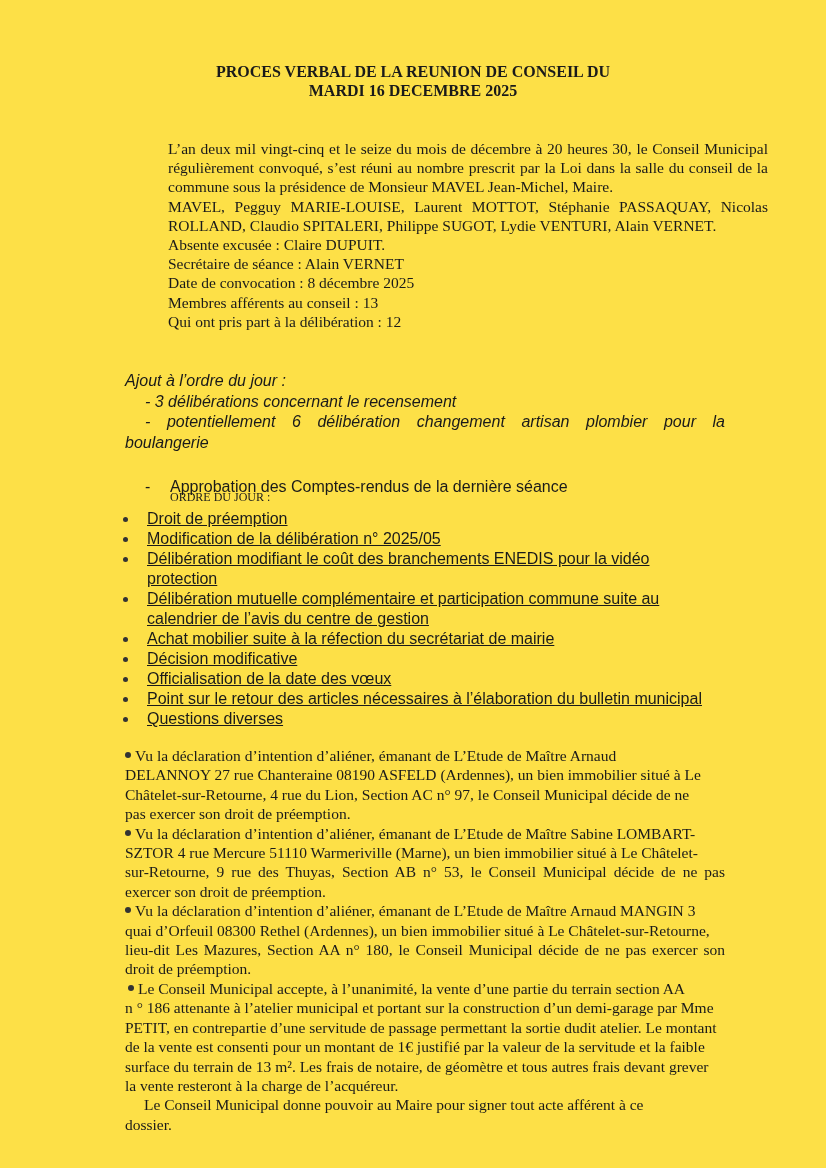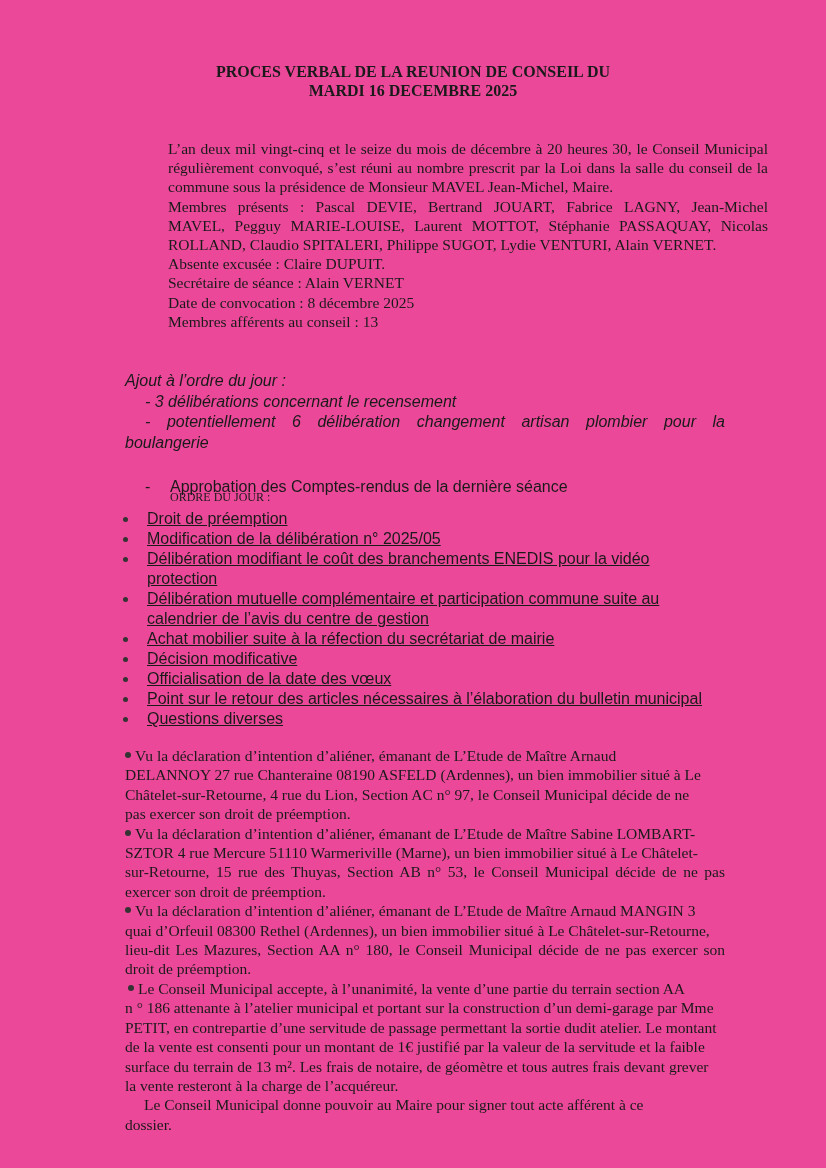--- a/index.html
+++ b/index.html
@@ -1,17 +1,17 @@
 <!DOCTYPE html>
 <html><head>
 <meta charset="utf-8">
 <style>
   html, body { margin: 0; padding: 0; background: #ffffff; }
   body { width: 826px; height: 1168px; position: relative; overflow: hidden; color: #1a1a1a; }
-  .page { position: absolute; left: 0; top: 0; width: 826px; height: 1168px; background: #ec4899; }
+  .page { position: absolute; left: 0; top: 0; width: 826px; height: 1168px; background: #fde047; }
   .serif { font-family: "Liberation Serif", "DejaVu Serif", serif; }
   .sans { font-family: "Liberation Sans", "DejaVu Sans", sans-serif; }
   .title { position: absolute; left: 0; width: 826px; top: 62px; text-align: center; font-weight: bold; font-size: 16px; line-height: 19px; }
   .block { position: absolute; left: 125px; width: 600px; font-size: 15.5px; line-height: 19.2px; }
   .line { display: block; white-space: nowrap; }
   .jline { display: block; text-align: justify; text-align-last: justify; }
   .ajout { position: absolute; left: 125px; width: 600px; top: 371px; font-size: 16px; line-height: 20.5px; font-style: italic; }
   .ajout .indent { padding-left: 20px; }
   .ordre { position: absolute; left: 170px; top: 444px; font-size: 12px; margin-top: 46px; }
   .approb { position: absolute; left: 145px; top: 477px; font-size: 16px; line-height: 20px; }
@@ -29,27 +29,27 @@
 
   <div class="title serif">
     <div>PROCES VERBAL DE LA REUNION DE CONSEIL DU</div>
     <div>MARDI 16 DECEMBRE 2025</div>
   </div>
 
   <div class="block serif" style="top:139px;margin-left:43px;">
     <span class="jline">L’an deux mil vingt-cinq et le seize du mois de décembre à 20 heures 30, le Conseil Municipal</span>
     <span class="jline">régulièrement convoqué, s’est réuni au nombre prescrit par la Loi dans la salle du conseil de la</span>
     <span class="line">commune sous la présidence de Monsieur MAVEL Jean-Michel, Maire.</span>
-    <span class="jline">Membres présents : Pascal DEVIE, Bertrand JOUART, Fabrice LAGNY, Jean-Michel</span>
     <span class="jline">MAVEL, Pegguy MARIE-LOUISE, Laurent MOTTOT, Stéphanie PASSAQUAY, Nicolas</span>
     <span class="line">ROLLAND, Claudio SPITALERI, Philippe SUGOT, Lydie VENTURI, Alain VERNET.</span>
     <span class="line">Absente excusée : Claire DUPUIT.</span>
     <span class="line">Secrétaire de séance : Alain VERNET</span>
     <span class="line">Date de convocation : 8 décembre 2025</span>
     <span class="line">Membres afférents au conseil : 13</span>
+    <span class="line">Qui ont pris part à la délibération : 12</span>
   </div>
 
   <div class="ajout sans">
     <span class="line">Ajout à l’ordre du jour :</span>
     <span class="line indent">- 3 délibérations concernant le recensement</span>
     <span class="jline indent">- potentiellement 6 délibération changement artisan plombier pour la</span>
     <span class="line">boulangerie</span>
   </div>
 
   <div class="ordre serif">ORDRE DU JOUR :</div>
@@ -73,21 +73,21 @@
   <div class="para-bullets serif">
     <div>
       <span class="line"><span class="dot"></span><span>Vu la déclaration d’intention d’aliéner, émanant de L’Etude de Maître Arnaud</span></span>
       <span class="line">DELANNOY 27 rue Chanteraine 08190 ASFELD (Ardennes), un bien immobilier situé à Le</span>
       <span class="line">Châtelet-sur-Retourne, 4 rue du Lion, Section AC n° 97, le Conseil Municipal décide de ne</span>
       <span class="line">pas exercer son droit de préemption.</span>
     </div>
     <div>
       <span class="line"><span class="dot"></span><span>Vu la déclaration d’intention d’aliéner, émanant de L’Etude de Maître Sabine LOMBART-</span></span>
       <span class="line">SZTOR 4 rue Mercure 51110 Warmeriville (Marne), un bien immobilier situé à Le Châtelet-</span>
-      <span class="jline">sur-Retourne, 15 rue des Thuyas, Section AB n° 53, le Conseil Municipal décide de ne pas</span>
+      <span class="jline">sur-Retourne, 9 rue des Thuyas, Section AB n° 53, le Conseil Municipal décide de ne pas</span>
       <span class="line">exercer son droit de préemption.</span>
     </div>
     <div>
       <span class="line"><span class="dot"></span><span>Vu la déclaration d’intention d’aliéner, émanant de L’Etude de Maître Arnaud MANGIN 3</span></span>
       <span class="line">quai d’Orfeuil 08300 Rethel (Ardennes), un bien immobilier situé à Le Châtelet-sur-Retourne,</span>
       <span class="jline">lieu-dit Les Mazures, Section AA n° 180, le Conseil Municipal décide de ne pas exercer son</span>
       <span class="line">droit de préemption.</span>
     </div>
     <div>
       <span class="line" style="padding-left:3px;"><span class="dot"></span><span>Le Conseil Municipal accepte, à l’unanimité, la vente d’une partie du terrain section AA</span></span>

